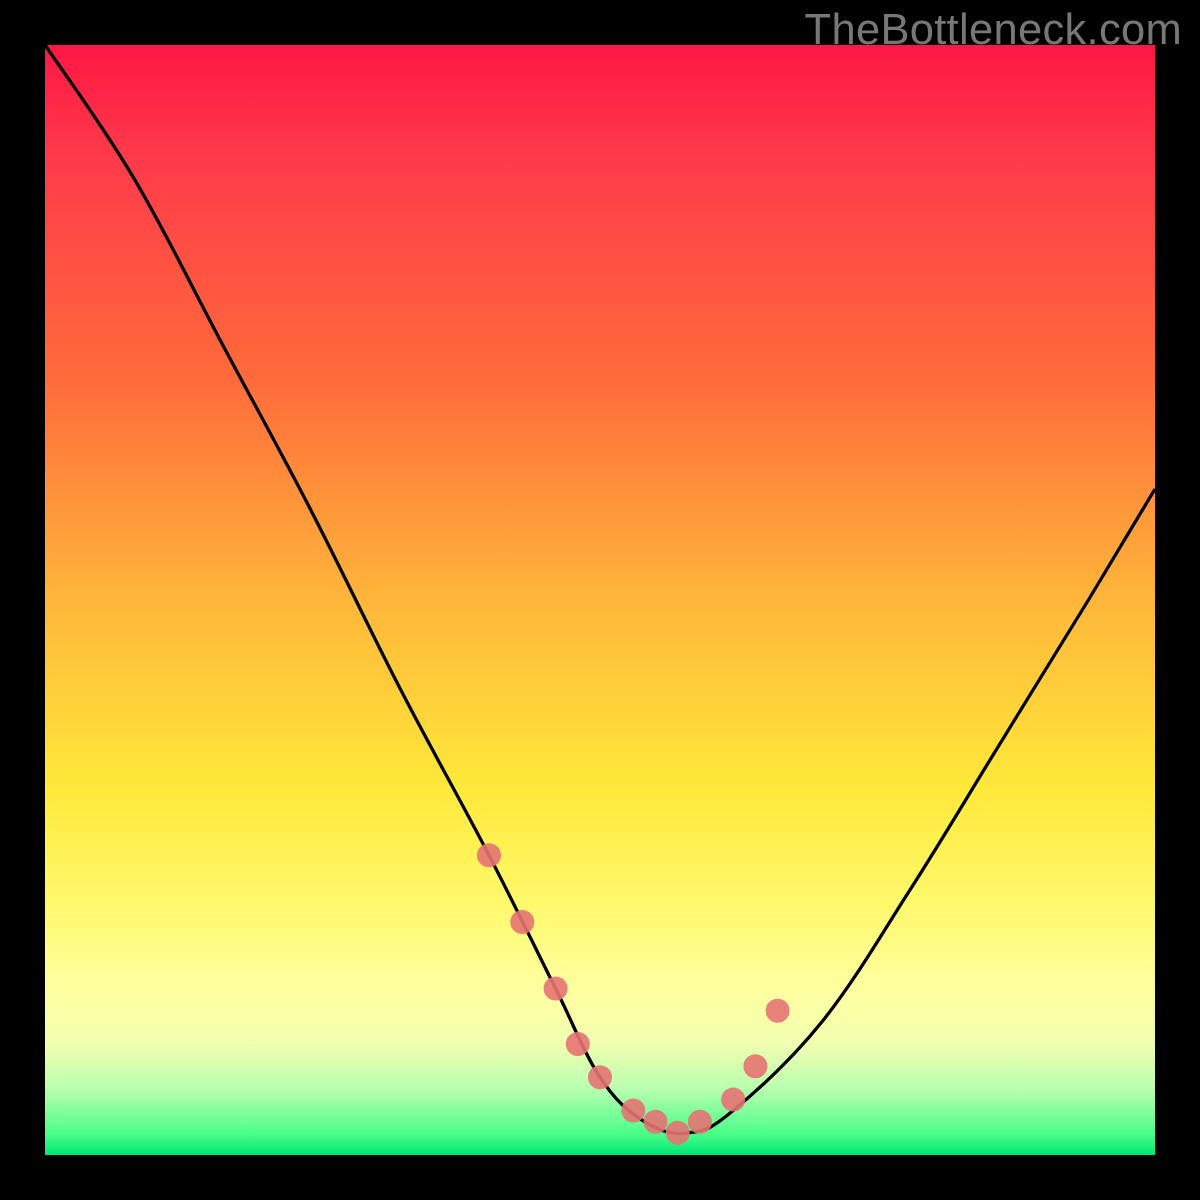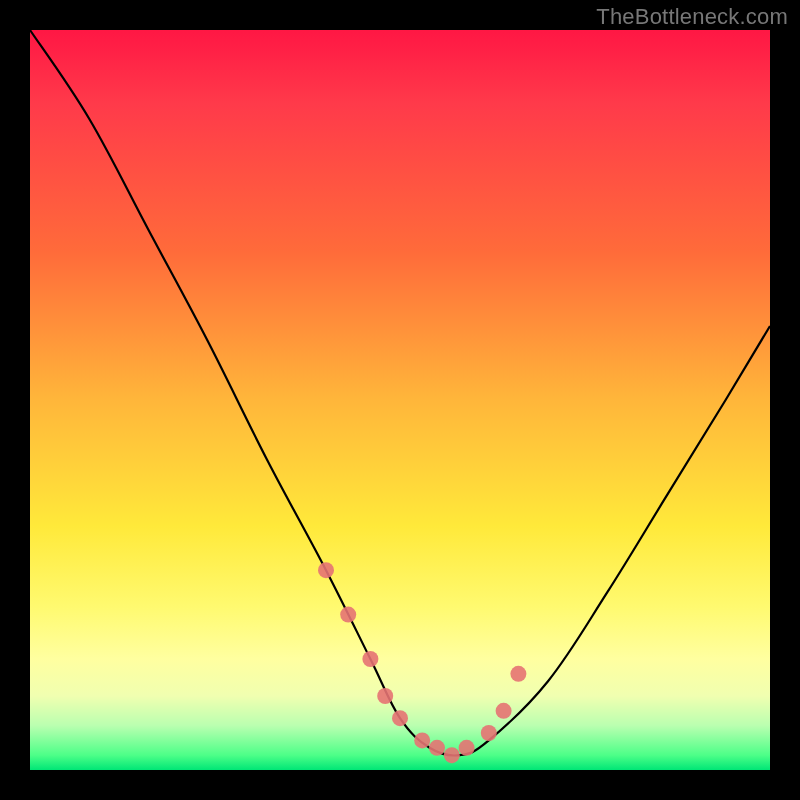--- a/index.html
+++ b/index.html
@@ -37,21 +37,21 @@
       #baffb0 94%,
       #4dff88 98%,
       #00e676 100%
     );
   }
   .watermark {
     position: absolute;
     top: 4px;
     right: 12px;
     color: #777;
-    font-size: 22px;
+    font-size: 29px;
     letter-spacing: 0.2px;
     font-weight: 500;
     user-select: none;
   }
   svg.curve {
     position: absolute;
     left: 0;
     top: 0;
     width: 740px;
     height: 740px;

